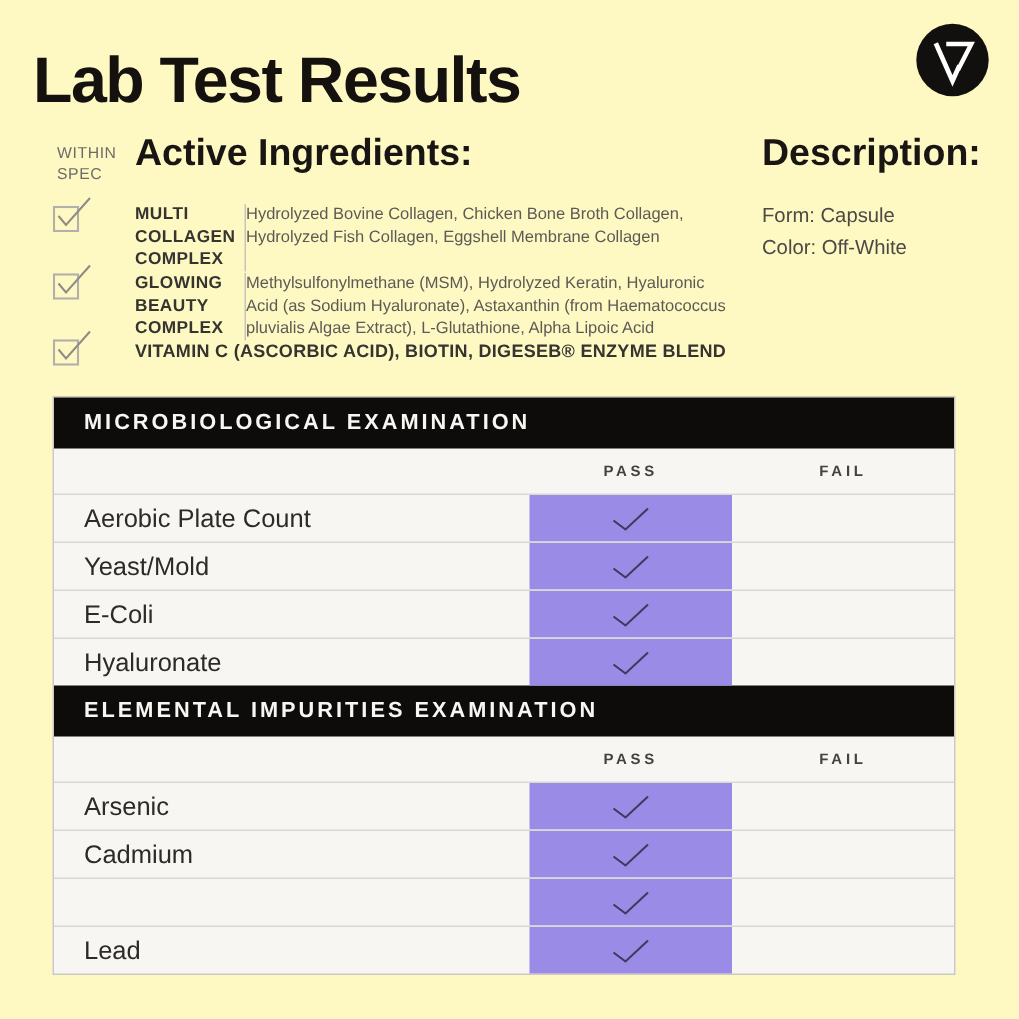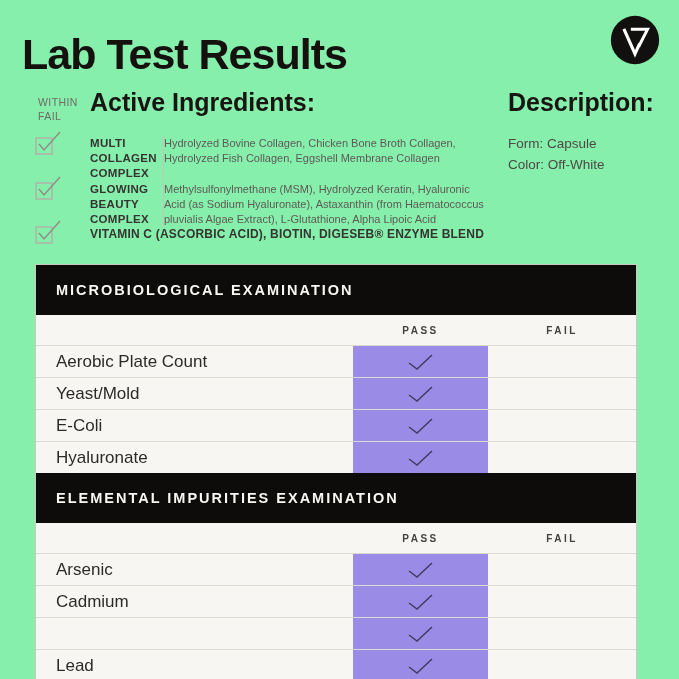--- a/index.html
+++ b/index.html
@@ -1,18 +1,18 @@
 <!DOCTYPE html>
 <html><head>
 <meta charset="utf-8">
 <style>
   * { margin:0; padding:0; box-sizing:border-box; }
   html,body { width:679px; height:679px; }
   body { font-family:"Liberation Sans", sans-serif; background:#f6f4ef; }
-  .canvas { position:relative; width:679px; height:679px; background:#86efac; overflow:hidden; }
+  .canvas { position:relative; width:679px; height:679px; background:#fef9c3; overflow:hidden; }
 
   .page-title { position:absolute; left:22px; top:30px; font-size:43px; font-weight:800;
                 letter-spacing:-1px; color:#14110f; }
 
   .logo { position:absolute; left:609px; top:14px; width:52px; height:52px; }
 
   .within-spec { position:absolute; left:38px; top:96px; width:50px; font-size:10.5px;
                  line-height:1.3; letter-spacing:.4px; color:#6e6b66; }
 
   .ai-heading { position:absolute; left:90px; top:88px; font-size:25px; font-weight:700; color:#181512; }
@@ -33,21 +33,21 @@
   .ing-desc.w2 { width:326px; }
   .ing-line3 { position:absolute; left:90px; top:227px; font-size:12px; font-weight:700;
                letter-spacing:.2px; color:#363430; }
 
   .desc-heading { position:absolute; left:508px; top:88px; font-size:25px; font-weight:700; color:#181512; }
   .desc-form  { position:absolute; left:508px; top:136px; font-size:13.5px; color:#4c4945; }
   .desc-color { position:absolute; left:508px; top:157px; font-size:13.5px; color:#4c4945; }
 
   .lab-table { position:absolute; left:35px; top:264px; width:602px;
                border:1px solid #ccc9c2; background:#f8f6f2; }
-  .section-bar { height:50px; background:#0e0c0a; display:flex; align-items:center;
+  .section-bar { height:34px; background:#0e0c0a; display:flex; align-items:center;
                  padding-left:20px; }
   .section-bar span { color:#f8f6f2; font-size:14.5px; font-weight:700; letter-spacing:2px; }
   .col-header { position:relative; height:30px; }
   .col-pass, .col-fail { position:absolute; top:0; height:30px; display:flex;
                          align-items:center; justify-content:center;
                          font-size:10px; font-weight:700; letter-spacing:2.5px; color:#44423e; }
   .col-pass { left:317px; width:135px; }
   .col-fail { left:452px; width:148px; }
   .t-row { position:relative; height:32px; border-top:1px solid #dbd8d2; }
   .t-row .row-label { position:absolute; left:20px; top:0; line-height:31px;
@@ -62,21 +62,21 @@
 <div class="canvas">
 
   <div class="page-title">Lab Test Results</div>
 
   <svg class="logo" viewBox="0 0 56 56">
     <circle cx="28" cy="28" r="26" fill="#12100e"></circle>
     <path d="M16 16 L28 43 L33 32" fill="none" stroke="#ffffff" stroke-width="3.4"></path>
     <path d="M23.5 16.5 L41.5 16.5 L32 35" fill="none" stroke="#ffffff" stroke-width="3.2"></path>
   </svg>
 
-  <div class="within-spec">WITHIN FAIL</div>
+  <div class="within-spec">WITHIN SPEC</div>
 
   <div class="ai-heading">Active Ingredients:</div>
 
   <svg class="checkbox cb-1" viewBox="0 0 27 25">
     <rect x="1" y="8" width="16" height="16" fill="none" stroke="#b3b0a9" stroke-width="1.4"></rect>
     <path d="M4 14 L9 20 L25 2" fill="none" stroke="#8f8c86" stroke-width="1.4"></path>
   </svg>
   <svg class="checkbox cb-2" viewBox="0 0 27 25">
     <rect x="1" y="8" width="16" height="16" fill="none" stroke="#b3b0a9" stroke-width="1.4"></rect>
     <path d="M4 14 L9 20 L25 2" fill="none" stroke="#8f8c86" stroke-width="1.4"></path>

